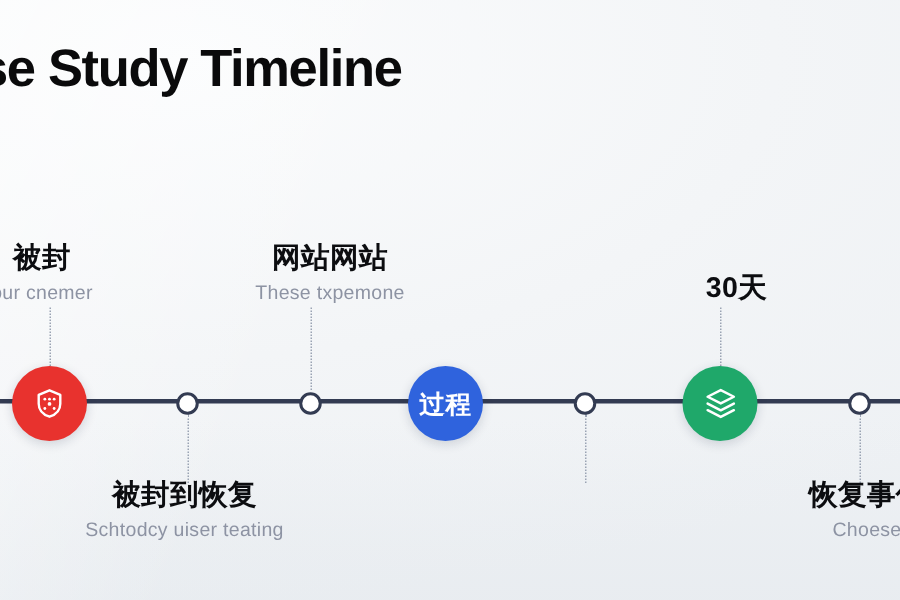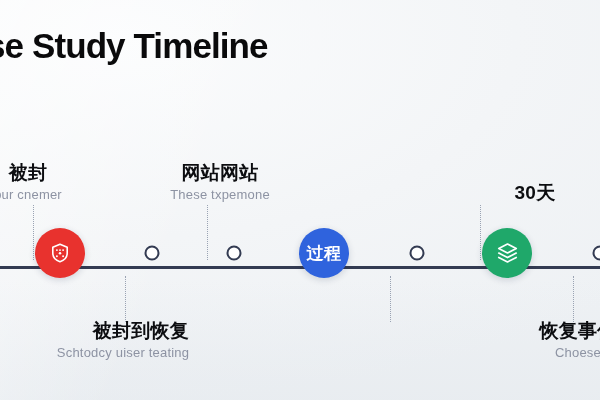--- a/index.html
+++ b/index.html
@@ -52,24 +52,23 @@
     top: 266px;
     width: 600px;
     height: 3px;
     background: #333b52;
     z-index: 1;
   }
 
   
   .node {
     position: absolute;
-    top: 253px;
+    top: 269px;
     transform: translate(-50%, -50%);
     z-index: 3;
-    margin-left: 27px;
   }
   .node-major {
     width: 50px;
     height: 50px;
     border-radius: 50%;
     display: flex;
     align-items: center;
     justify-content: center;
     box-shadow: 0 2px 7px rgba(20,30,60,0.16);
   }
@@ -196,32 +195,32 @@
 
   <div class="node" style="left:573px;">
     <div class="node-minor"></div>
   </div>
 
   <div class="caption above" style="left:28px;">
     <div class="cap-title">被封</div>
     <div class="cap-sub">our cnemer</div>
   </div>
 
-  <div class="caption below" style="left:123px;text-align:right;">
+  <div class="caption below" style="left:123px;">
     <div class="cap-title">被封到恢复</div>
     <div class="cap-sub">Schtodcy uiser teating</div>
   </div>
 
   <div class="caption above" style="left:220px;">
     <div class="cap-title">网站网站</div>
     <div class="cap-sub">These txpemone</div>
   </div>
 
 
-  <div class="caption above" style="left:491px;margin-left:44px;">
+  <div class="caption above" style="left:491px;">
     <div class="cap-title">30天</div>
   </div>
 
   <div class="caption below" style="left:578px;">
     <div class="cap-title">恢复事件</div>
     <div class="cap-sub">Choese</div>
   </div>
 
 </div>
 

